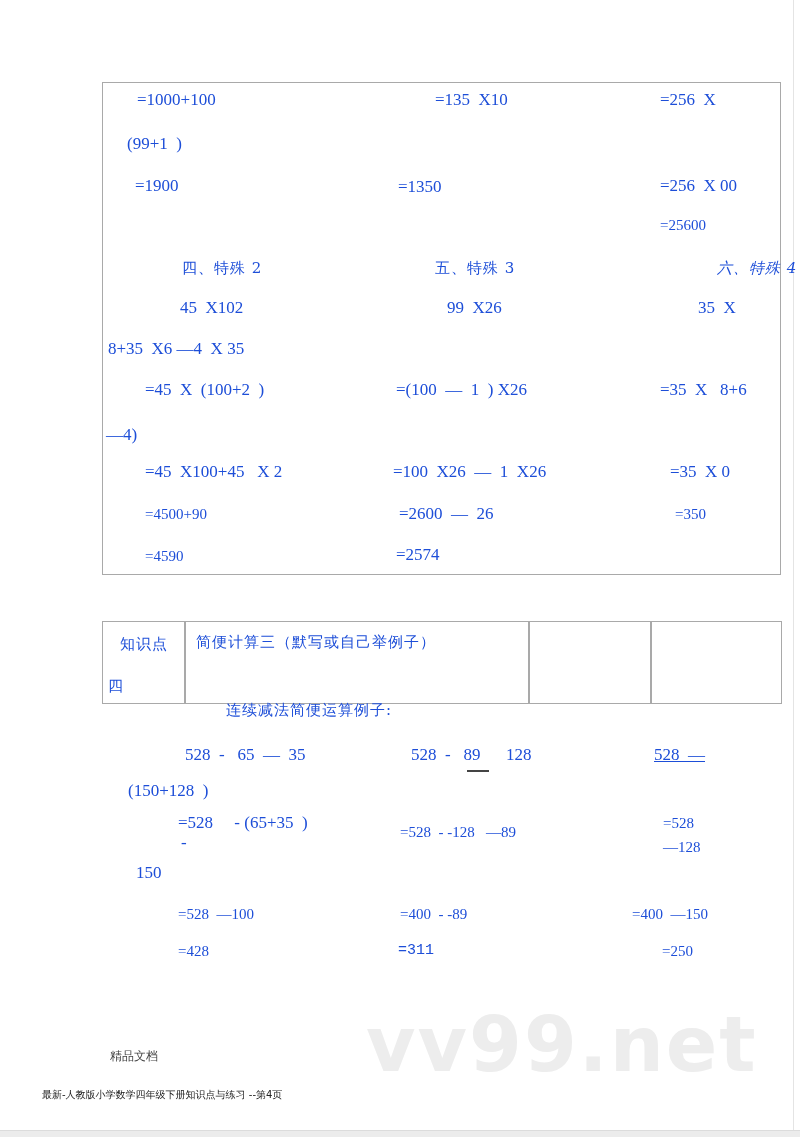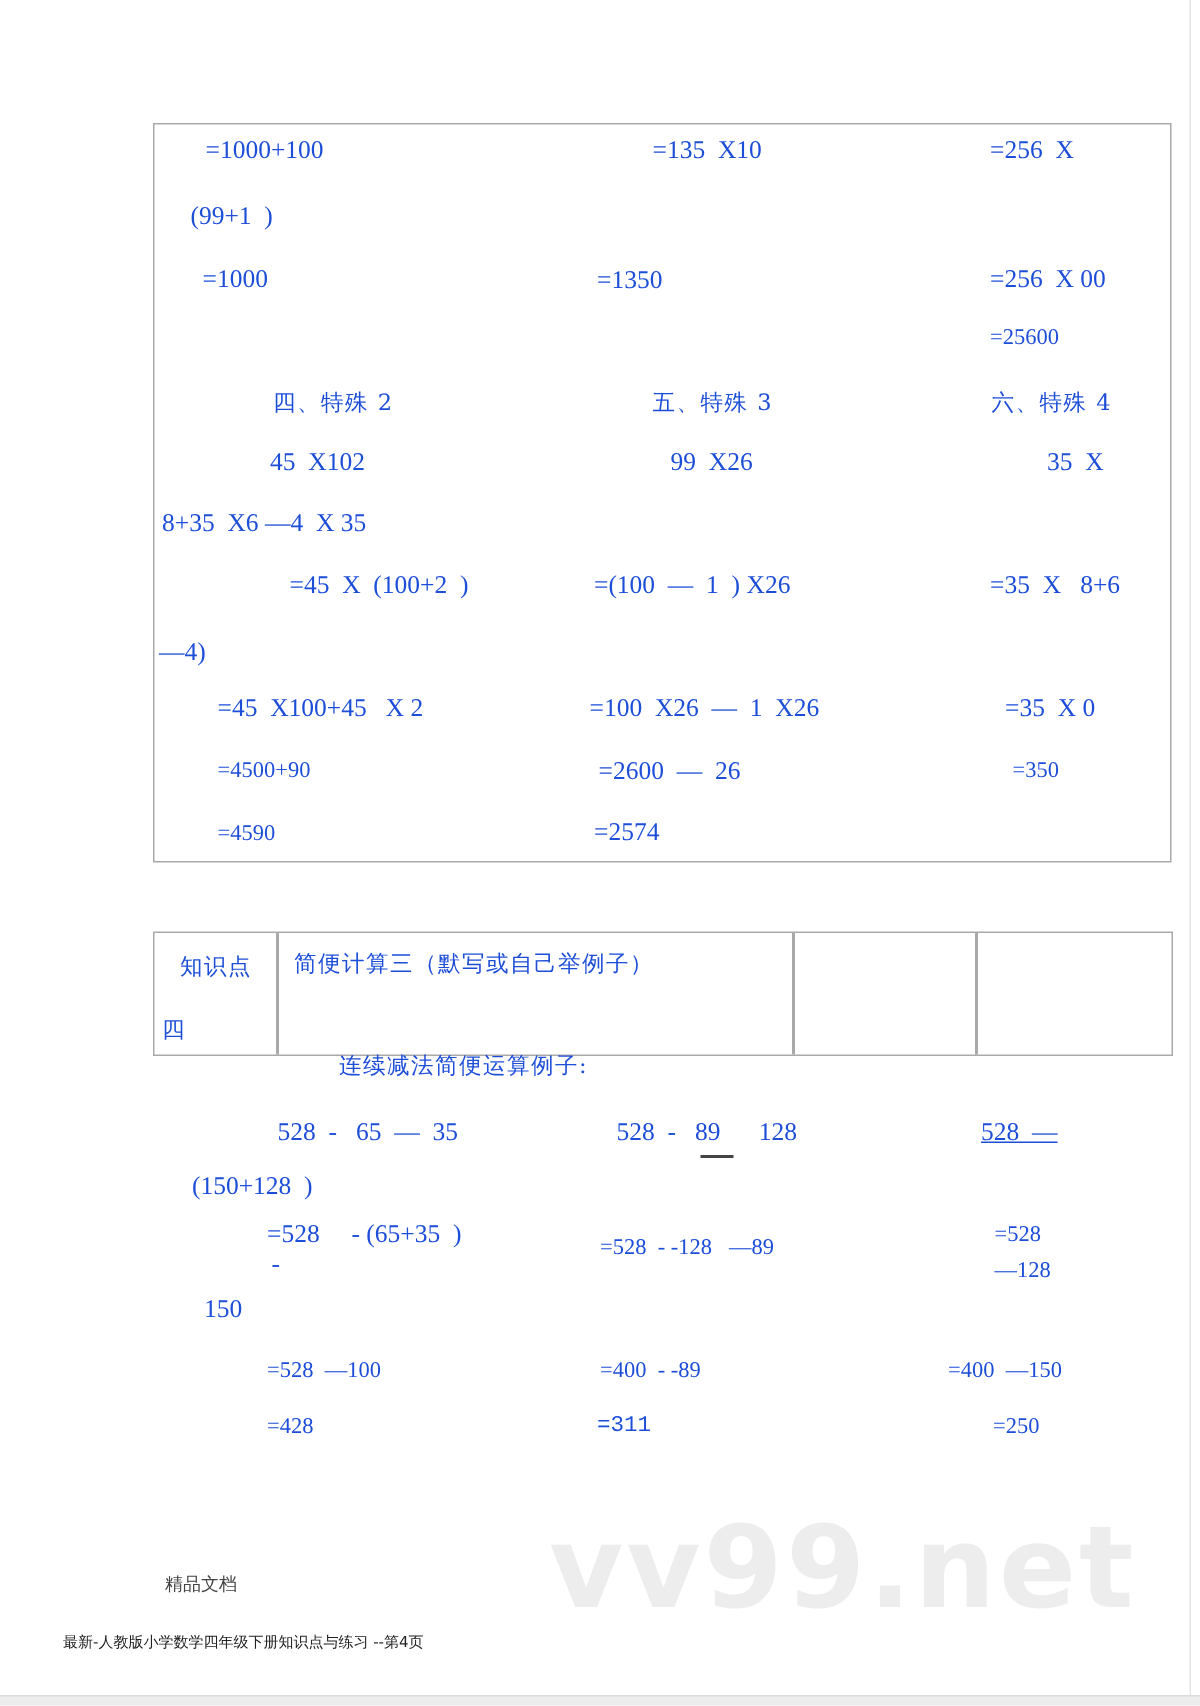--- a/index.html
+++ b/index.html
@@ -32,46 +32,46 @@
 </style>
 </head>
 <body>
 
 <div class="page-edge"></div>
 
 <div class="box1"></div>
 
 <div class="t" style="left:137px;top:90px;">=1000+100</div>
 <div class="t" style="left:127px;top:134px;">(99+1  )</div>
-<div class="t" style="left:135px;top:176px;">=1000</div>
+<div class="t" style="left:135px;top:176px;">=1900</div>
 
 <div class="t" style="left:435px;top:90px;">=135  X10</div>
 <div class="t" style="left:398px;top:177px;">=1350</div>
 
 <div class="t" style="left:660px;top:90px;">=256  X</div>
 <div class="t" style="left:660px;top:176px;">=256  X 00</div>
 <div class="t sm" style="left:660px;top:215px;">=25600</div>
 
 <div class="t cn" style="left:182px;top:258px;">四、特殊 2</div>
 <div class="t" style="left:180px;top:298px;">45  X102</div>
 <div class="t" style="left:108px;top:339px;">8+35  X6 —4  X 35</div>
-<div class="t" style="left:145px;top:380px;margin-left:48px;">=45  X  (100+2  )</div>
+<div class="t" style="left:145px;top:380px;">=45  X  (100+2  )</div>
 <div class="t" style="left:106px;top:425px;">—4)</div>
 <div class="t" style="left:145px;top:462px;">=45  X100+45   X 2</div>
 <div class="t sm" style="left:145px;top:504px;">=4500+90</div>
 <div class="t sm" style="left:145px;top:546px;">=4590</div>
 
 <div class="t cn" style="left:435px;top:258px;">五、特殊 3</div>
 <div class="t" style="left:447px;top:298px;">99  X26</div>
 <div class="t" style="left:396px;top:380px;">=(100  —  1  ) X26</div>
 <div class="t" style="left:393px;top:462px;">=100  X26  —  1  X26</div>
 <div class="t" style="left:399px;top:504px;">=2600  —  26</div>
 <div class="t" style="left:396px;top:545px;">=2574</div>
 
-<div class="t cn" style="left:661px;top:258px;">六、特殊 4</div>
+<div class="t cn" style="left:717px;top:258px;font-style:italic;">六、特殊 4</div>
 <div class="t" style="left:698px;top:298px;">35  X</div>
 <div class="t" style="left:660px;top:380px;">=35  X   8+6</div>
 <div class="t" style="left:670px;top:462px;">=35  X 0</div>
 <div class="t sm" style="left:675px;top:504px;">=350</div>
 
 <div class="tbl">
   <div class="vline" style="left:81px;"></div>
   <div class="vline" style="left:425px;"></div>
   <div class="vline" style="left:547px;"></div>
 </div>

